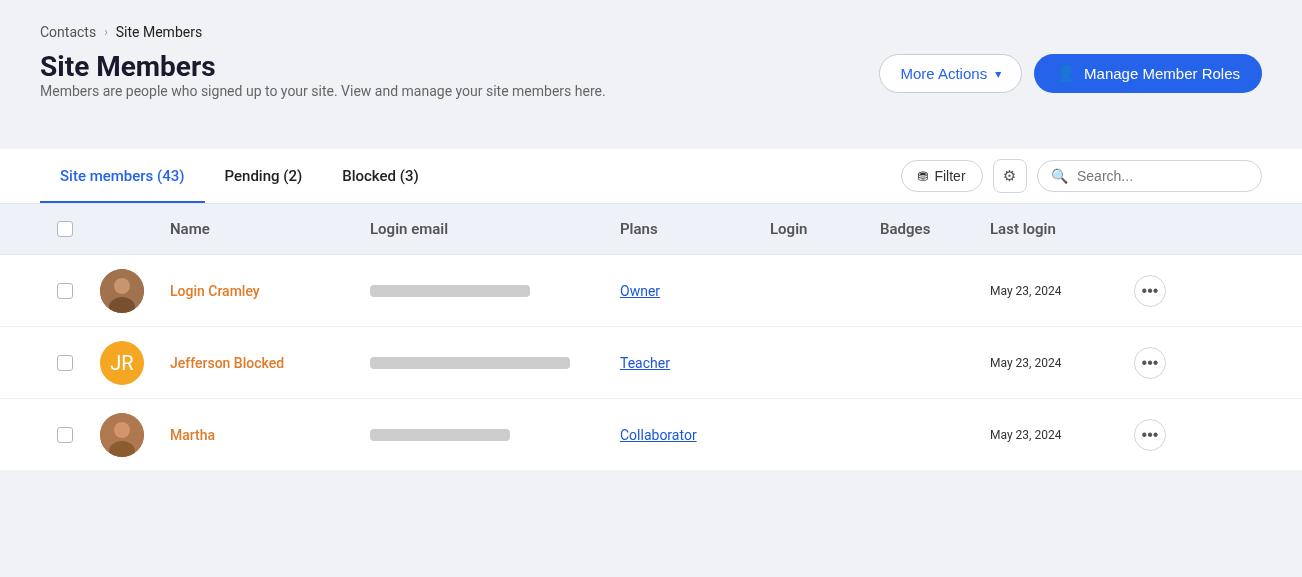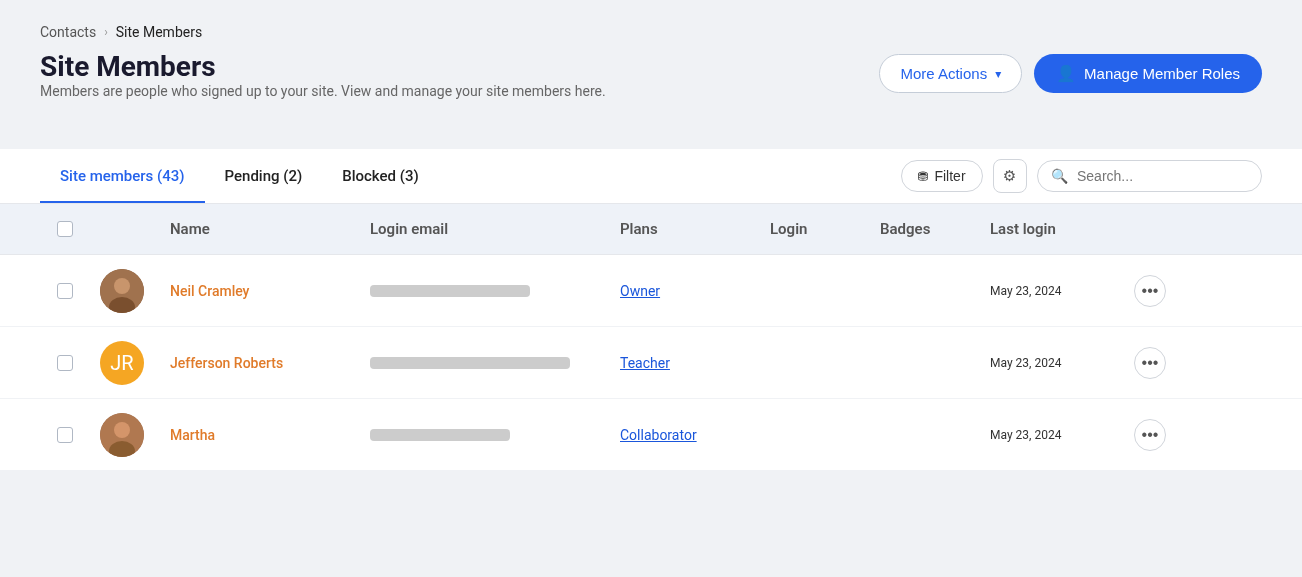--- a/index.html
+++ b/index.html
@@ -303,21 +303,21 @@
     <div style="display:flex;align-items:center;">
       <div style="width:44px;height:44px;border-radius:50%;overflow:hidden;background:#8B5E3C;display:flex;align-items:center;justify-content:center;">
         <svg width="44" height="44" viewBox="0 0 44 44">
           <circle cx="22" cy="22" r="22" fill="#A0724E"></circle>
           <circle cx="22" cy="17" r="8" fill="#C8956C"></circle>
           <ellipse cx="22" cy="38" rx="13" ry="10" fill="#7A4F2E"></ellipse>
         </svg>
       </div>
     </div>
     <div style="display:flex;align-items:center;">
-      <span class="member-name">Neil Cramley</span>
+      <span class="member-name">Login Cramley</span>
     </div>
     <div style="display:flex;align-items:center;">
       <div style="background:#ccc;border-radius:4px;height:12px;width:160px;"></div>
     </div>
     <div style="display:flex;align-items:center;">
       <span class="member-role">Owner</span>
     </div>
     <div></div>
     <div></div>
     <div style="display:flex;align-items:center;">
@@ -331,21 +331,21 @@
   <div class="table-row" style="padding-left: 40px; padding-right: 40px; display: grid; grid-template-columns: 50px 70px 200px 250px 150px 110px 110px 140px 60px;">
     <div class="checkbox-cell">
       <div class="checkbox"></div>
     </div>
     <div style="display:flex;align-items:center;">
       <div style="width:44px;height:44px;border-radius:50%;background:#f5a623;display:flex;align-items:center;justify-content:center;font-weight:400;font-size:20px;color:#fff;">
         JR
       </div>
     </div>
     <div style="display:flex;align-items:center;">
-      <span class="member-name">Jefferson Roberts</span>
+      <span class="member-name">Jefferson Blocked</span>
     </div>
     <div style="display:flex;align-items:center;">
       <div style="background:#ccc;border-radius:4px;height:12px;width:200px;"></div>
     </div>
     <div style="display:flex;align-items:center;">
       <span class="member-role">Teacher</span>
     </div>
     <div></div>
     <div></div>
     <div style="display:flex;align-items:center;">

